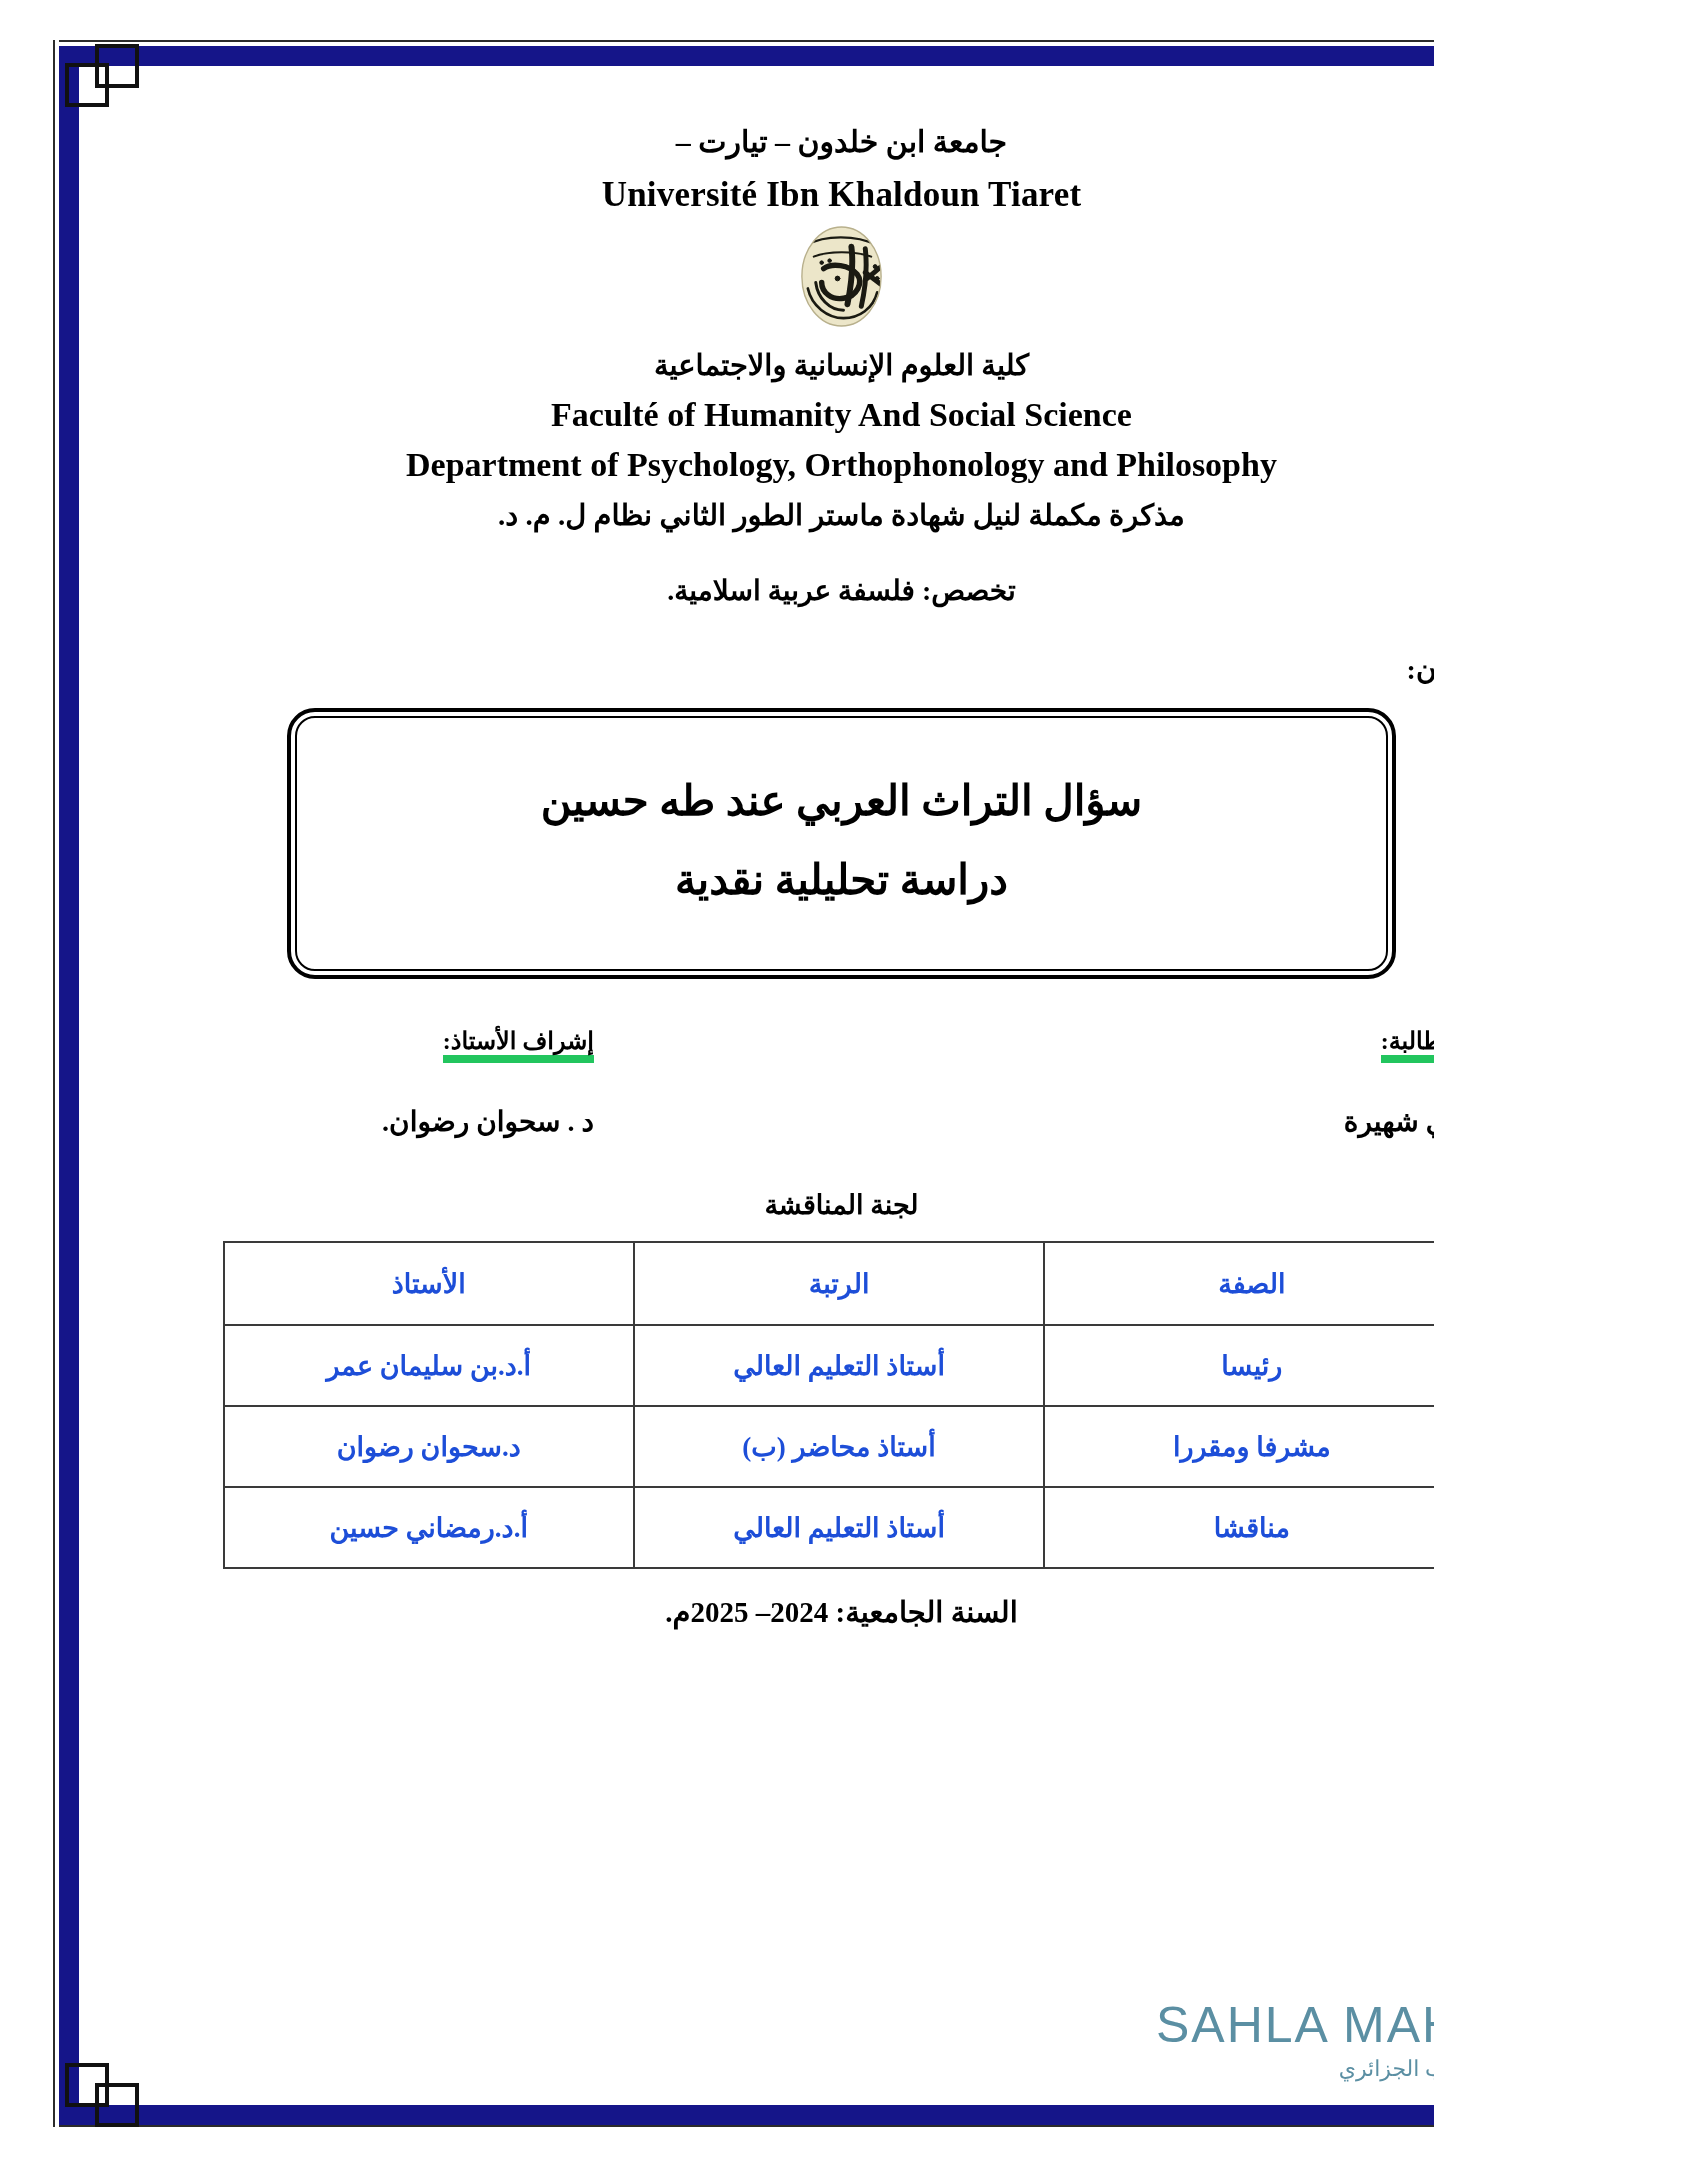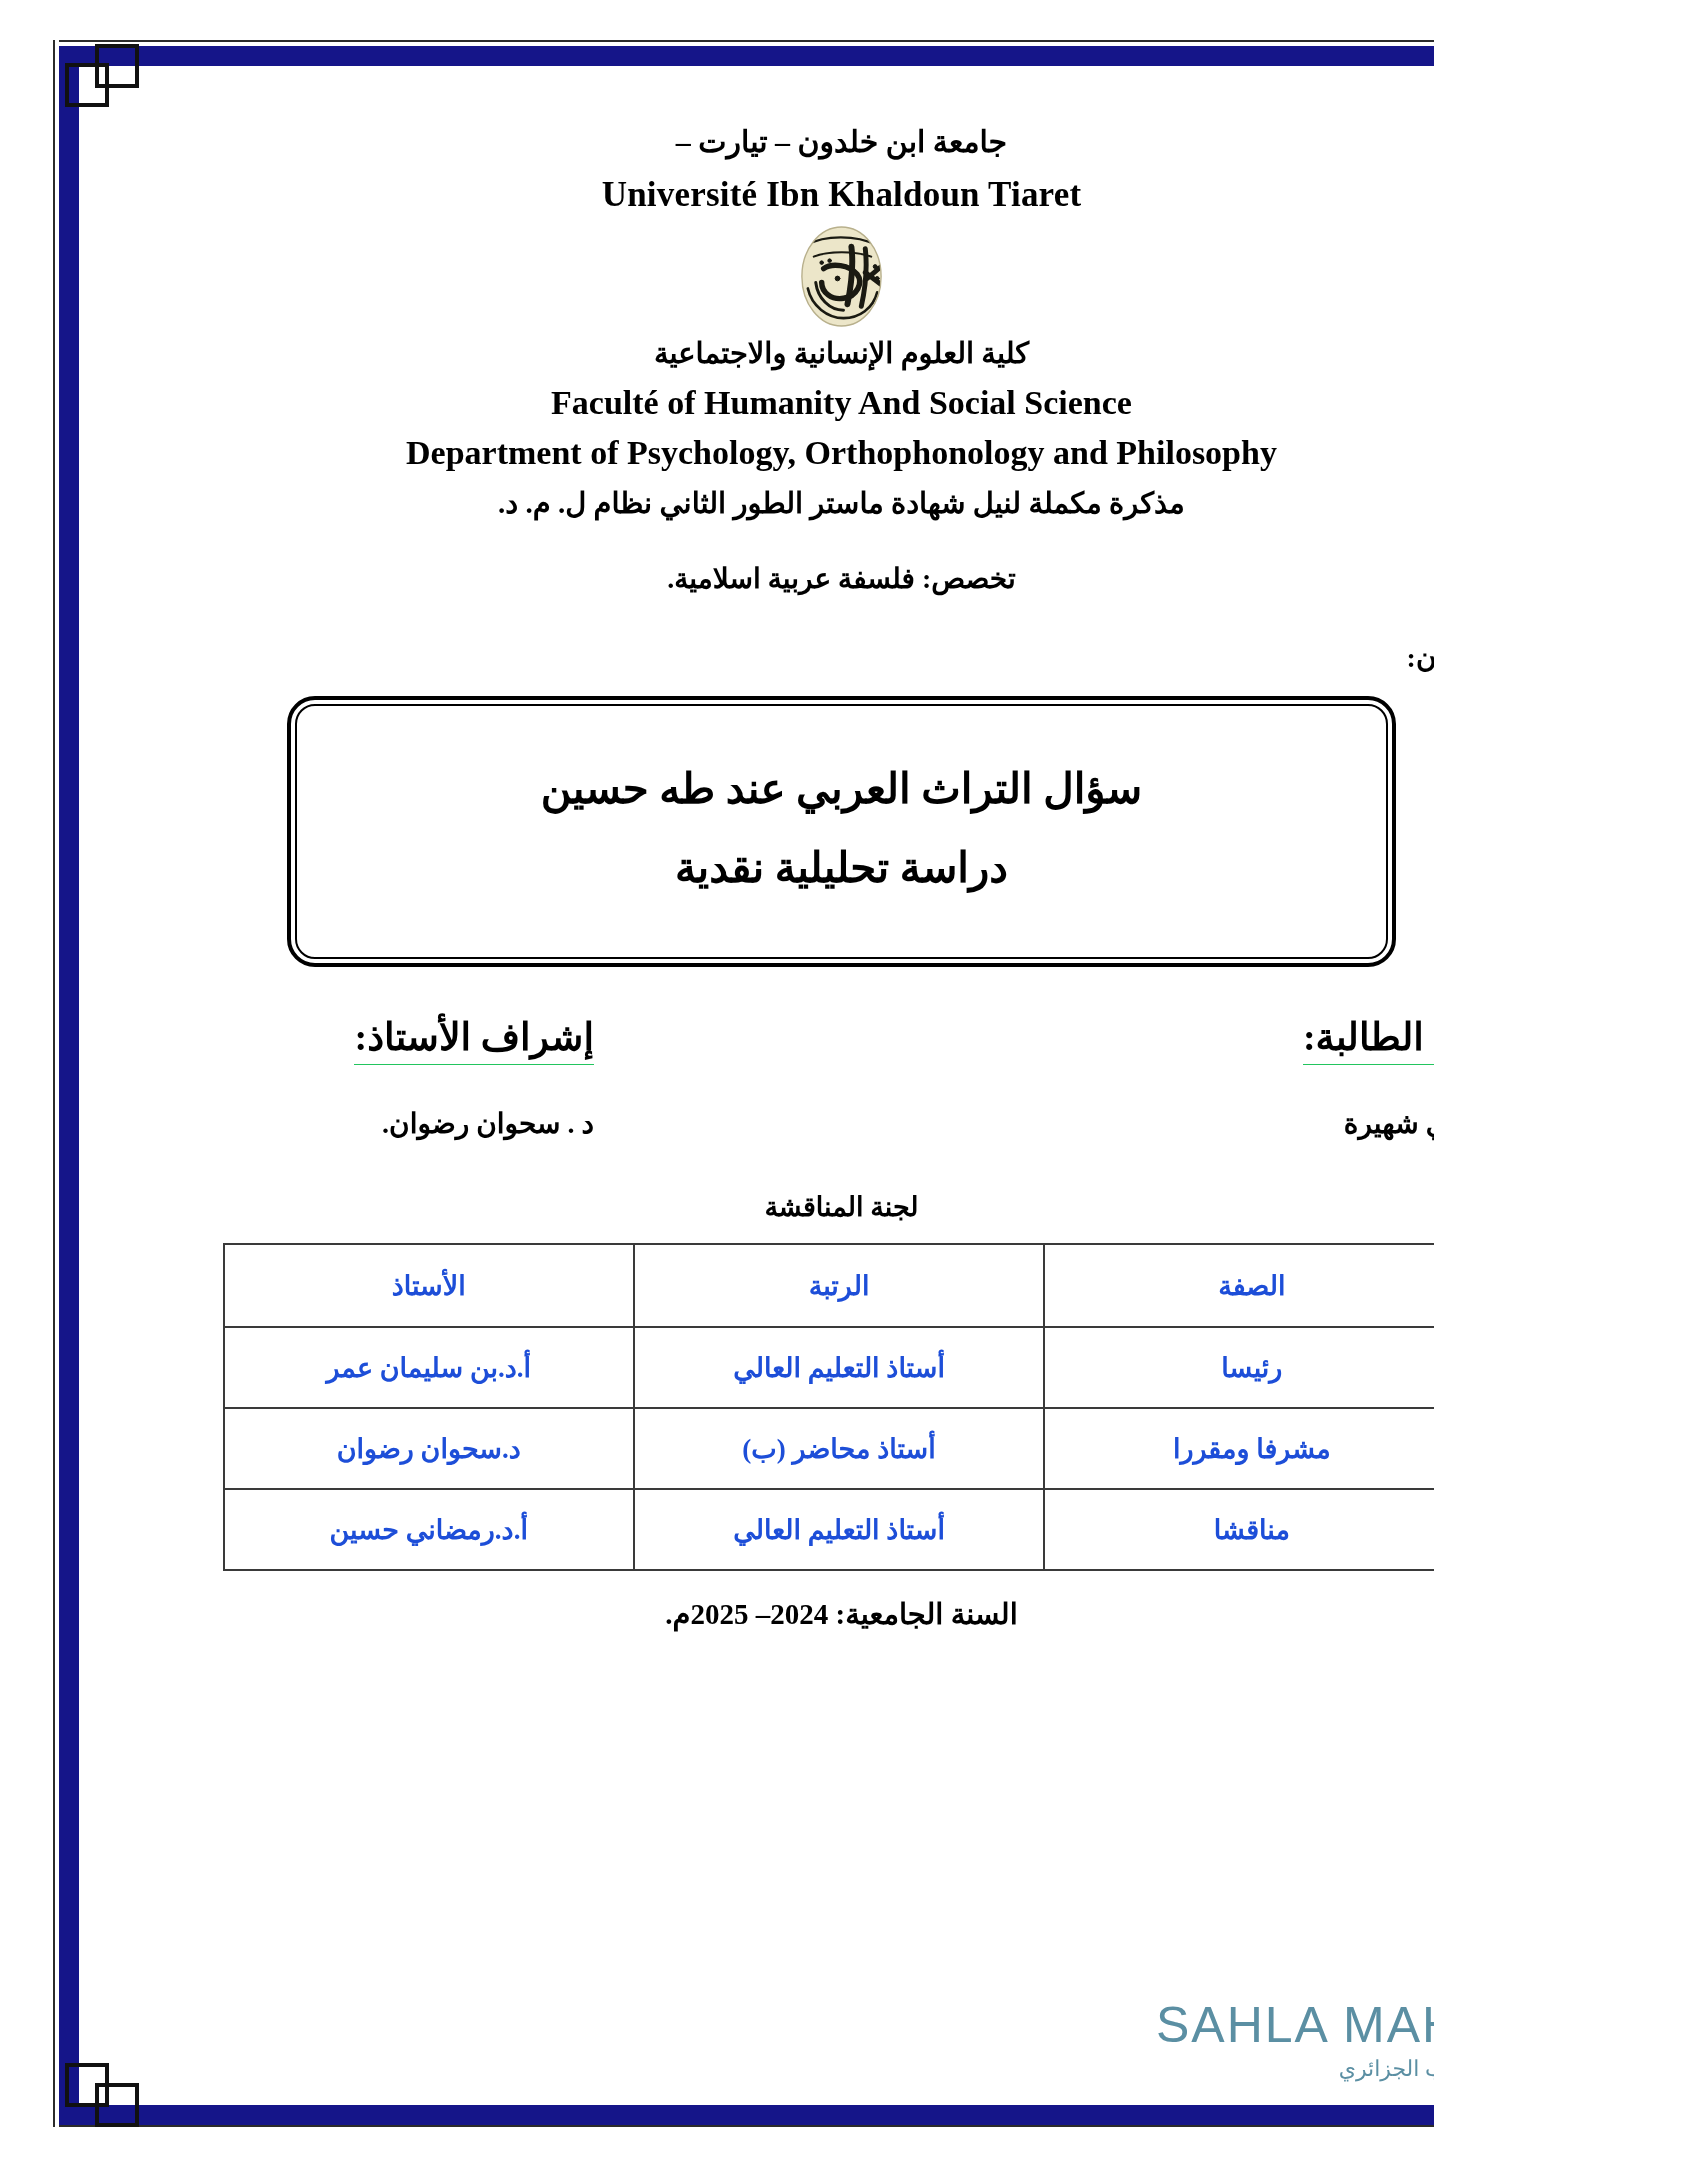--- a/index.html
+++ b/index.html
@@ -88,21 +88,21 @@
   }
   .emblem {
     width: 127px;
     height: 107px;
     display: block;
   }
 
   .hdr-ar-fac {
     font-size: 29px;
     font-weight: 700;
-    margin: 6px 0 0 0;
+    margin: 18px 0 0 0;
   }
   .hdr-fr-fac {
     font-size: 34px;
     font-weight: 700;
     margin: 14px 0 0 0;
   }
   .hdr-ar-dept {
     font-size: 29px;
     font-weight: 700;
     margin: 14px 0 0 0;
@@ -164,25 +164,24 @@
     direction: rtl;
   }
   .credit-col {
     width: 455px;
     direction: rtl;
   }
   .credit-col.right { text-align: right; padding-right: 30px; }
   .credit-col.left  { text-align: right; padding-right: 0; }
 
   .credit-label {
-    font-size: 38px;
+    font-size: 24px;
     font-weight: 700;
     display: inline-block;
-    border-bottom: 1px solid #22c55e;
-    padding-bottom: 5px;
+    border-bottom: 8px solid #22c55e;
   }
   .credit-name {
     font-size: 28px;
     font-weight: 700;
     margin-top: 42px;
   }
 
   
   .jury-title {
     font-size: 27px;

